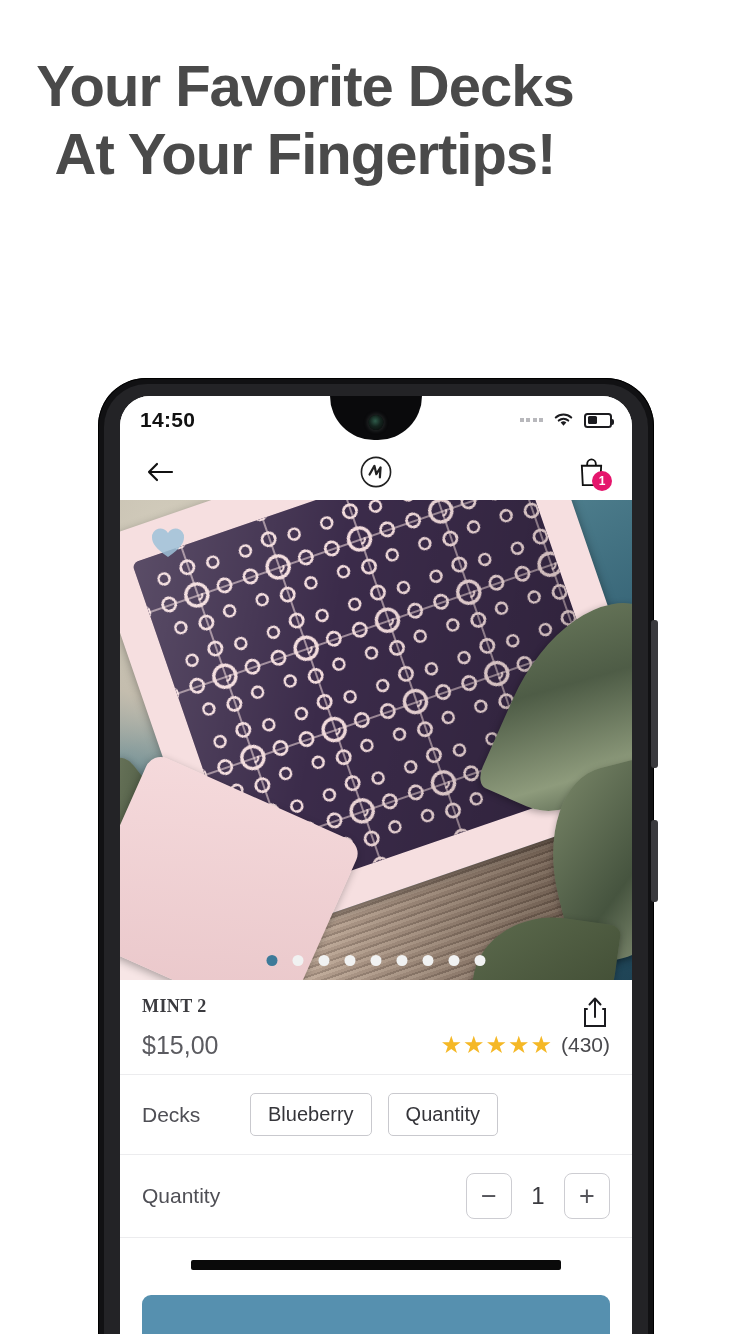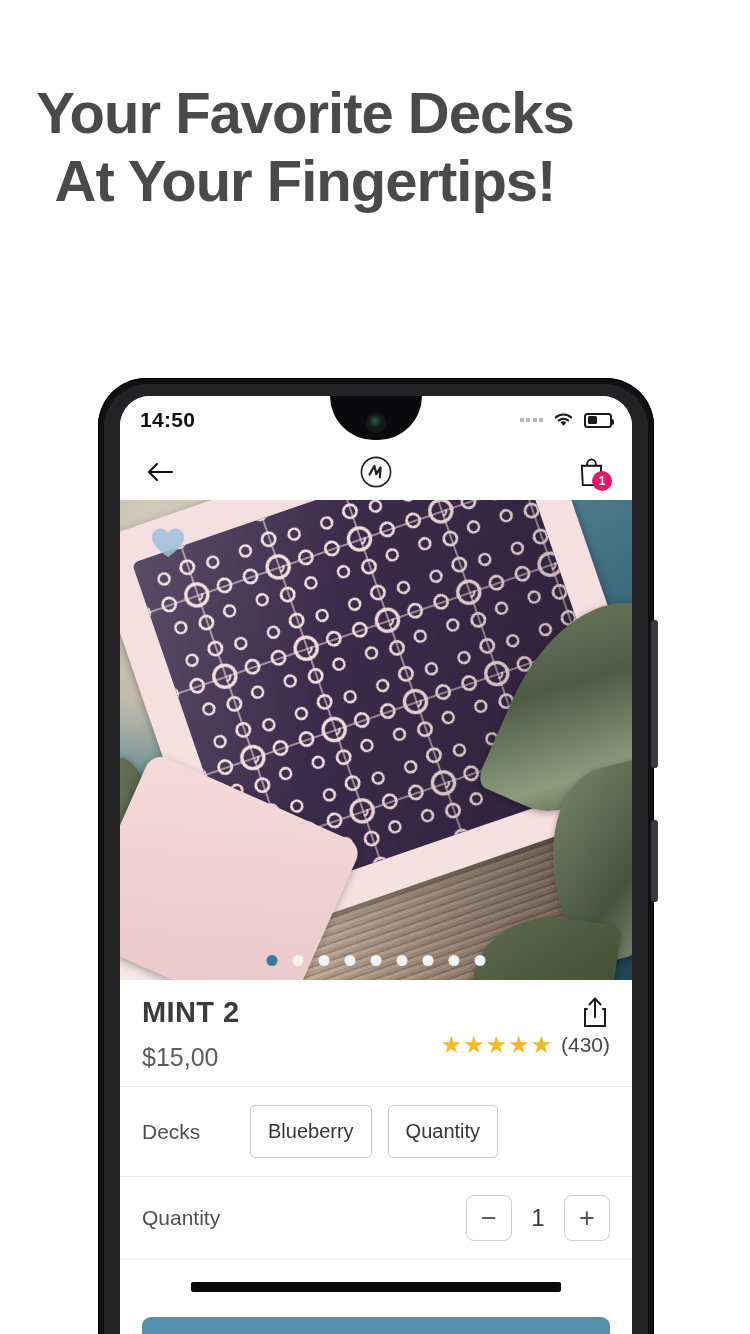--- a/index.html
+++ b/index.html
@@ -6,21 +6,21 @@
   html,body { width:750px; height:1334px; overflow:hidden; }
   body {
     background:#ffffff;
     font-family:"Liberation Sans", sans-serif;
     position:relative;
   }
 
   
   .headline {
     position:absolute;
-    top:79px; left:0; width:610px;
+    top:52px; left:0; width:610px;
     text-align:center;
     font-size:58px;
     font-weight:bold;
     line-height:1.18;
     color:#4a4a4a;
     letter-spacing:-1px;
     padding:0 30px;
   }
 
   
@@ -279,43 +279,44 @@
   .dots span { width:11px; height:11px; border-radius:50%; background:#f1f2f2; display:block; }
   .dots span.active { background:#3d7a99; }
   .divider { height:1px; background:#ececee; }
 
   .product-row {
     padding:16px 22px 14px 22px;
     display:flex; align-items:flex-start;
   }
   .product-left { flex:1; }
   .product-title {
-    font-size:29px; font-weight:bold; color:#3b3b3f;
+    font-size:18px; font-weight:bold; color:#3b3b3f;
     letter-spacing:.4px;
+    font-family:Liberation Serif, serif;
   }
   .product-price {
     font-size:25px; color:#5b5b60; margin-top:14px;
   }
   .product-right {
     display:flex; flex-direction:column; align-items:flex-end; gap:5px;
   }
   .share-icon { width:30px; height:32px; }
   .rating { display:flex; align-items:center; gap:2px; }
   .stars { color:#F5B826; font-size:24px; letter-spacing:1px; line-height:1; }
   .rating-count { font-size:21px; color:#4a4a4e; margin-left:6px; }
 
   .option-row {
     padding:18px 22px;
     display:flex; align-items:center; gap:16px;
   }
   .option-label { font-size:21px; color:#4f4f55; min-width:92px; }
   .chip {
     border:1px solid #c9c9ce;
     border-radius:5px;
-    padding:14px 17px;
+    padding:9px 17px;
     font-size:20px;
     color:#35353a;
     background:#fff;
     white-space:nowrap;
   }
 
   .qty-row {
     padding:18px 22px;
     display:flex; align-items:center;
   }

